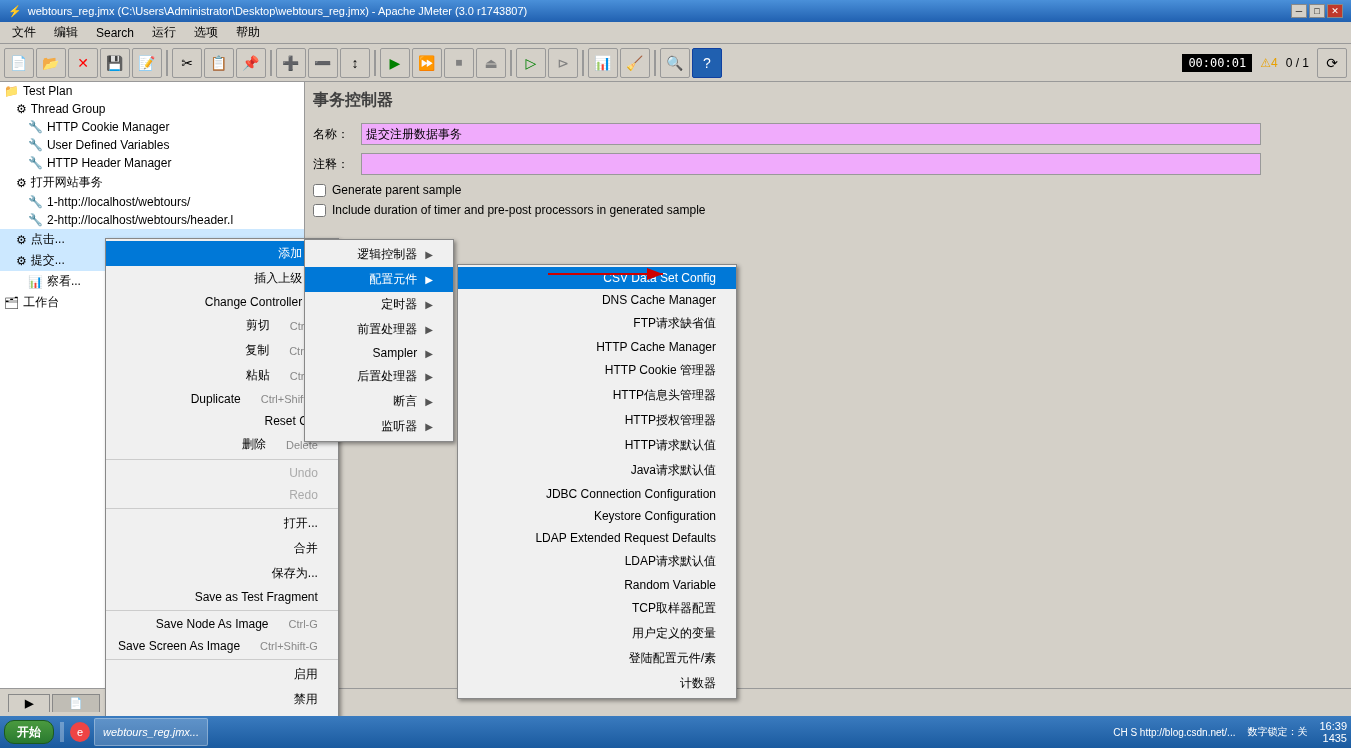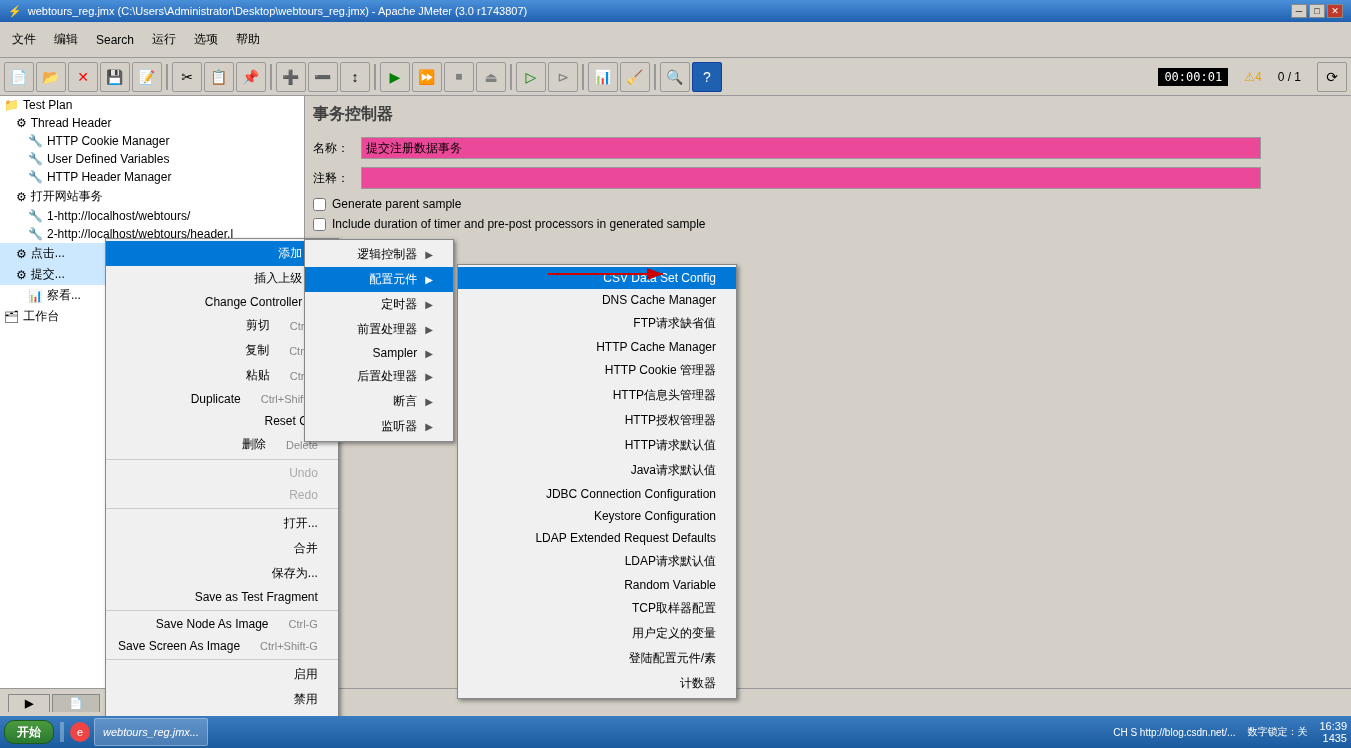--- a/index.html
+++ b/index.html
@@ -34,21 +34,21 @@
       cursor: pointer;
       color: #000;
     }
     .win-btn-min { background: #d4d0c8; }
     .win-btn-max { background: #d4d0c8; }
     .win-btn-close { background: #c0392b; color: white; }
 
     
     #menu-bar {
       background: #d4d0c8;
-      height: 36px;
+      height: 22px;
       display: flex;
       align-items: center;
       padding: 0 4px;
       border-bottom: 1px solid #999;
       gap: 2px;
     }
     .menu-item {
       padding: 2px 8px;
       cursor: pointer;
       font-size: 12px;
@@ -71,21 +71,21 @@
       display: flex; align-items: center; justify-content: center;
       cursor: pointer;
       font-size: 14px;
       border-radius: 2px;
     }
     .tb-separator { width: 2px; height: 26px; background: #999; margin: 0 2px; }
     .tb-right {
       margin-left: auto;
       display: flex;
       align-items: center;
-      gap: 16px;
+      gap: 8px;
     }
     .tb-timer { background: #000; color: #fff; padding: 2px 6px; font-size: 12px; font-family: monospace; }
     .tb-warning { display: flex; align-items: center; color: #e8a000; font-size: 12px; }
     .tb-page { font-size: 12px; }
 
     
     #main {
       display: flex;
       height: calc(748px - 22px - 22px - 38px - 28px);
       background: #d4d0c8;
@@ -169,21 +169,21 @@
     }
     .form-row {
       display: flex;
       align-items: center;
       margin-bottom: 8px;
       gap: 8px;
     }
     .form-label { font-size: 12px; min-width: 40px; }
     .form-input {
       border: 1px solid #999;
-      background: #ec4899;
+      background: #f0abfc;
       padding: 2px 4px;
       font-size: 12px;
       height: 22px;
     }
     .form-input-wide { width: 900px; }
     .checkbox-row {
       display: flex;
       align-items: center;
       gap: 6px;
       margin-bottom: 6px;
@@ -336,21 +336,21 @@
 
 <div id="main">
 
   <div id="left-panel">
     <div class="tree-item" style="padding-left:4px;">
       <span>📁</span>
       <span>Test Plan</span>
     </div>
     <div class="tree-item" style="padding-left:16px;">
       <span>⚙</span>
-      <span>Thread Header</span>
+      <span>Thread Group</span>
     </div>
     <div class="tree-item" style="padding-left:28px;">
       <span>🔧</span>
       <span>HTTP Cookie Manager</span>
     </div>
     <div class="tree-item" style="padding-left:28px;">
       <span>🔧</span>
       <span>User Defined Variables</span>
     </div>
     <div class="tree-item" style="padding-left:28px;">

